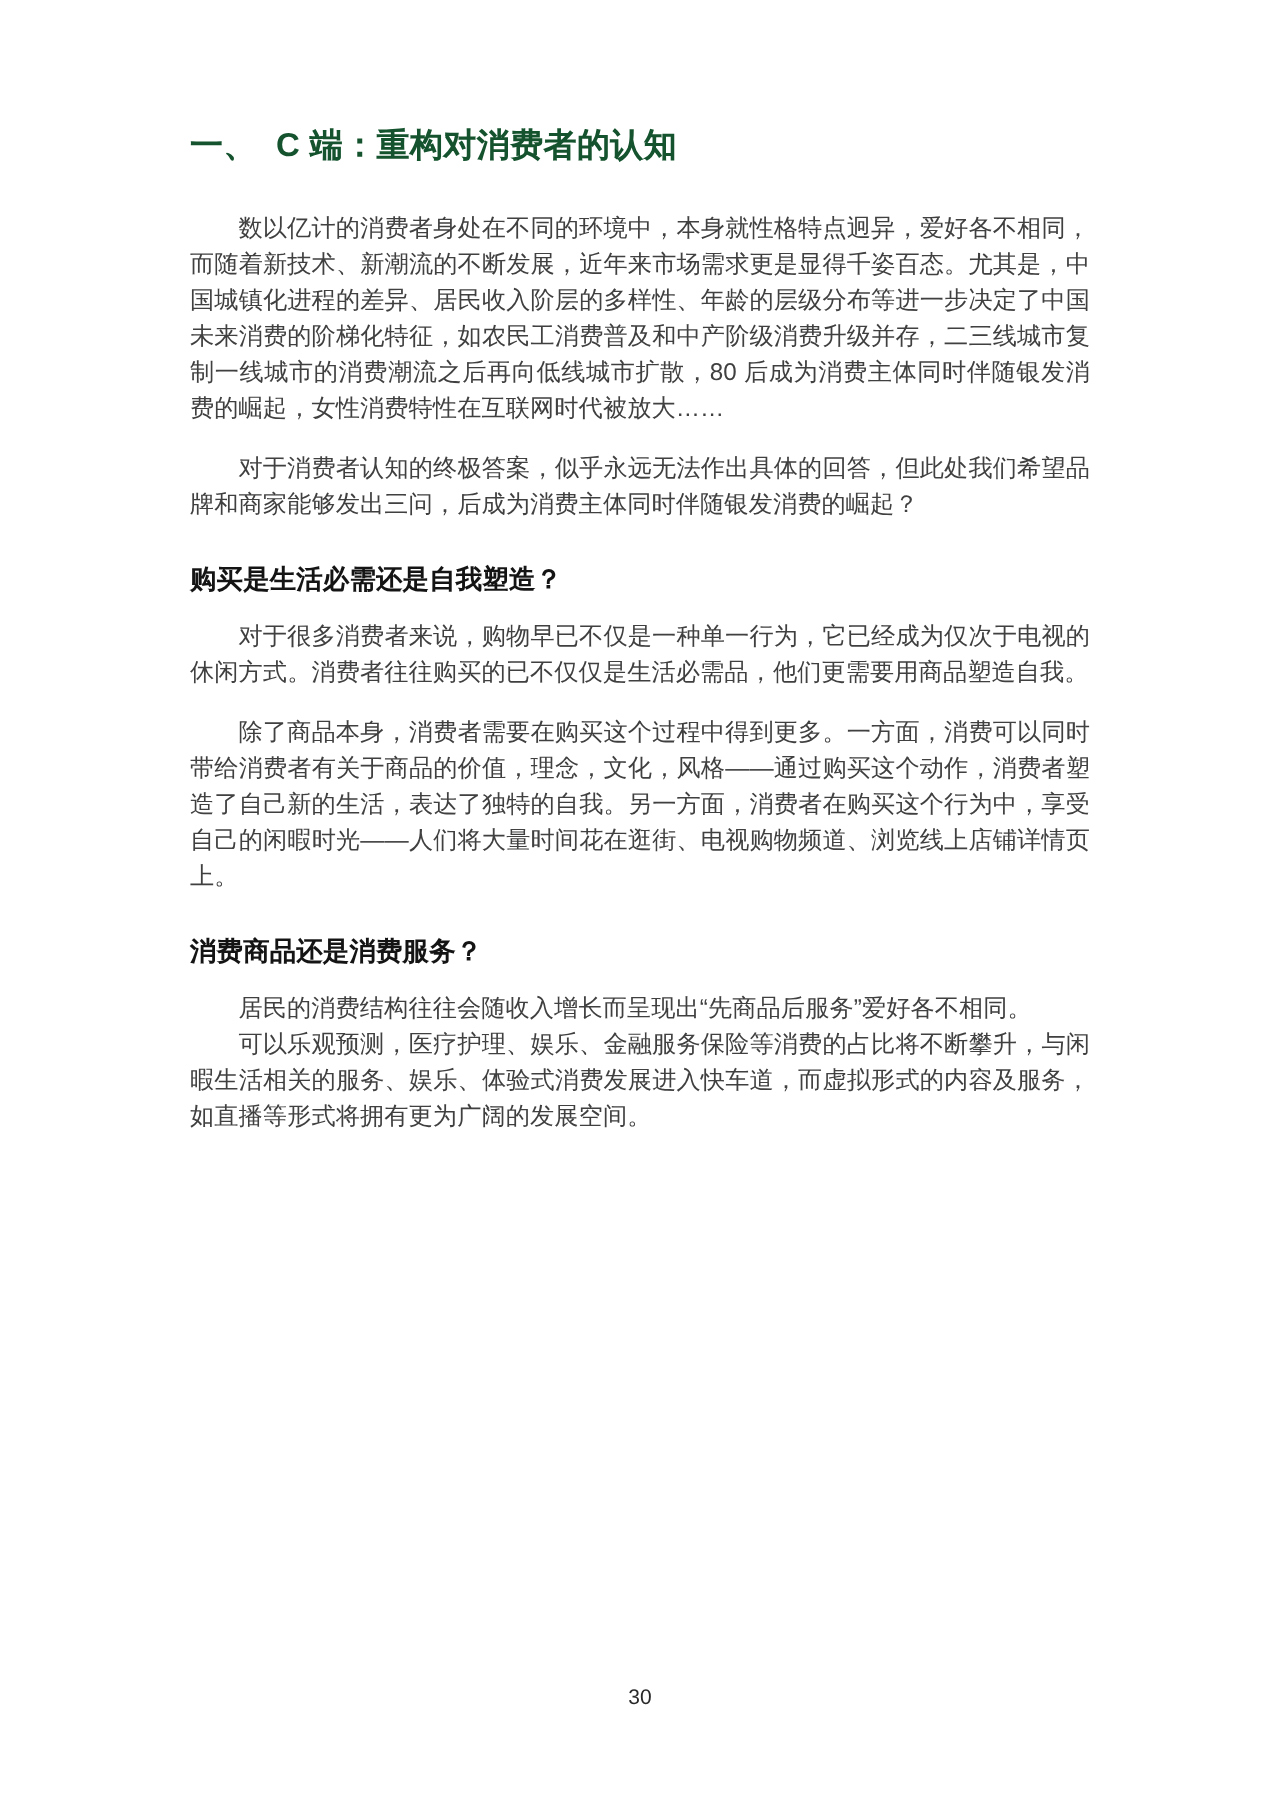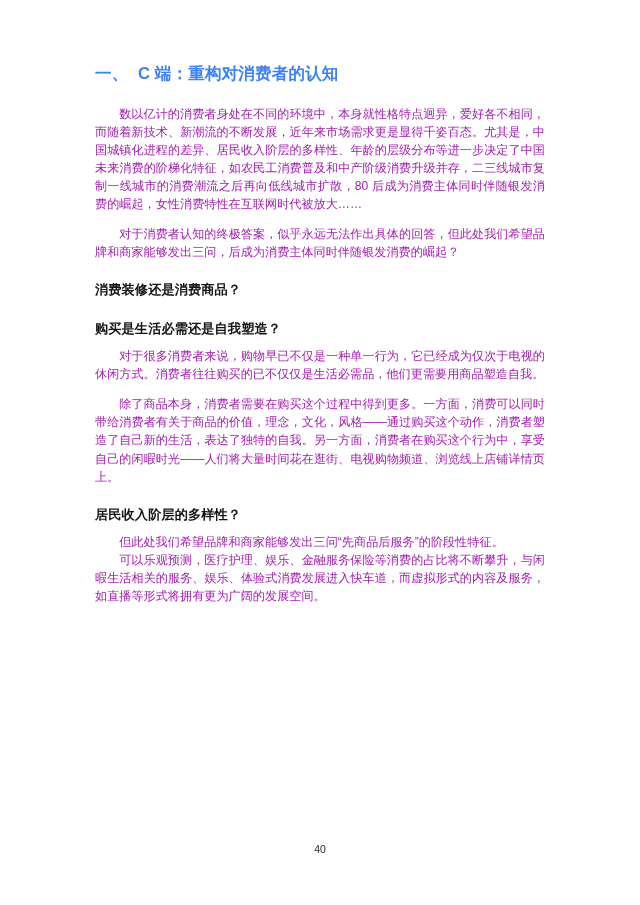--- a/index.html
+++ b/index.html
@@ -31,41 +31,41 @@
     top: 62px;
     width: 450px;
   }
 
   .doc-title {
     font-size: 16.5px;
     font-weight: bold;
     line-height: 1.45;
     letter-spacing: 0.2px;
     margin: 0 0 19px 0;
-    color: #3b82f6;
+    color: #14532d;
     white-space: pre;
   }
 
   .section-heading {
     font-size: 13.2px;
     font-weight: bold;
     line-height: 1.4;
     margin: 20px 0 9px 0;
     color: #141414;
     letter-spacing: 0.1px;
   }
 
   p.body-text {
     font-size: 12.1px;
     line-height: 18.05px;
     margin: 0 0 12px 0;
     text-align: justify;
     text-justify: inter-ideograph;
     text-indent: 2em;
-    color: #a21caf;
+    color: #404040;
     letter-spacing: 0.05px;
     word-break: break-all;
   }
 
   p.body-text.tight {
     margin-bottom: 0;
   }
 
   .page-number {
     position: absolute;
@@ -84,33 +84,32 @@
 <div class="page">
 
   <div class="content">
 
     <h1 class="doc-title">一、  C 端：重构对消费者的认知</h1>
 
     <p class="body-text">数以亿计的消费者身处在不同的环境中，本身就性格特点迥异，爱好各不相同，而随着新技术、新潮流的不断发展，近年来市场需求更是显得千姿百态。尤其是，中国城镇化进程的差异、居民收入阶层的多样性、年龄的层级分布等进一步决定了中国未来消费的阶梯化特征，如农民工消费普及和中产阶级消费升级并存，二三线城市复制一线城市的消费潮流之后再向低线城市扩散，80 后成为消费主体同时伴随银发消费的崛起，女性消费特性在互联网时代被放大……</p>
 
     <p class="body-text">对于消费者认知的终极答案，似乎永远无法作出具体的回答，但此处我们希望品牌和商家能够发出三问，后成为消费主体同时伴随银发消费的崛起？</p>
 
-    <h2 class="section-heading">消费装修还是消费商品？</h2>
 
 
 
     <h2 class="section-heading">购买是生活必需还是自我塑造？</h2>
 
     <p class="body-text">对于很多消费者来说，购物早已不仅是一种单一行为，它已经成为仅次于电视的休闲方式。消费者往往购买的已不仅仅是生活必需品，他们更需要用商品塑造自我。</p>
 
     <p class="body-text">除了商品本身，消费者需要在购买这个过程中得到更多。一方面，消费可以同时带给消费者有关于商品的价值，理念，文化，风格——通过购买这个动作，消费者塑造了自己新的生活，表达了独特的自我。另一方面，消费者在购买这个行为中，享受自己的闲暇时光——人们将大量时间花在逛街、电视购物频道、浏览线上店铺详情页上。</p>
 
-    <h2 class="section-heading">居民收入阶层的多样性？</h2>
+    <h2 class="section-heading">消费商品还是消费服务？</h2>
 
-    <p class="body-text tight">但此处我们希望品牌和商家能够发出三问“先商品后服务”的阶段性特征。</p>
+    <p class="body-text tight">居民的消费结构往往会随收入增长而呈现出“先商品后服务”爱好各不相同。</p>
 
     <p class="body-text">可以乐观预测，医疗护理、娱乐、金融服务保险等消费的占比将不断攀升，与闲暇生活相关的服务、娱乐、体验式消费发展进入快车道，而虚拟形式的内容及服务，如直播等形式将拥有更为广阔的发展空间。</p>
 
   </div>
 
-  <div class="page-number">40</div>
+  <div class="page-number">30</div>
 
 </div>
 
 </body></html>

